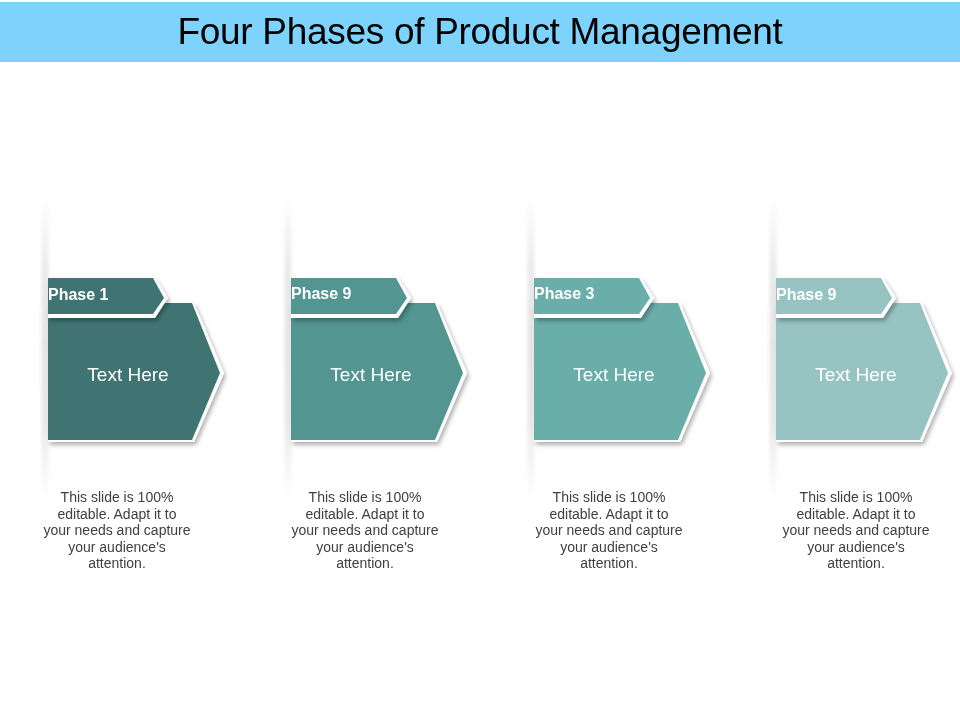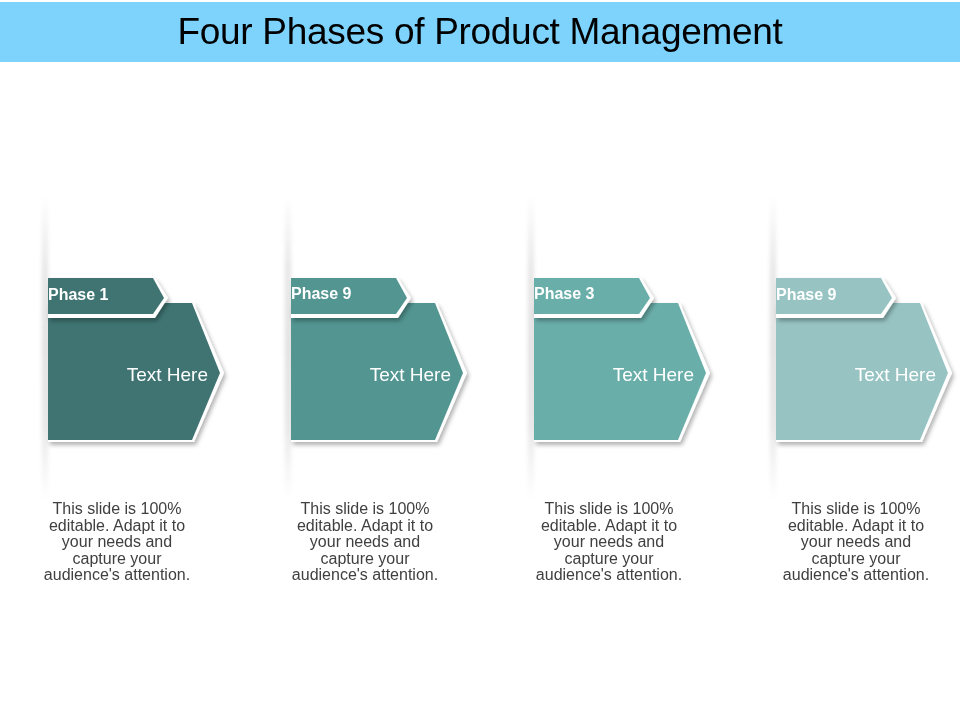--- a/index.html
+++ b/index.html
@@ -25,25 +25,25 @@
       background: linear-gradient(to bottom, rgba(255,255,255,0) 0%, rgba(0,0,0,0.10) 25%, rgba(0,0,0,0.12) 50%, rgba(0,0,0,0.10) 75%, rgba(255,255,255,0) 100%);
       filter: blur(2px);
     }
     .shape-svg { position: absolute; left: 0; top: 80px; overflow: visible; }
     .tab-label {
       position: absolute; left: 6px; top: 96px; width: 110px;
       text-align: left; color: #fff; font-weight: bold; font-size: 16px;
     }
     .main-label {
       position: absolute; left: 6px; top: 174px; width: 160px;
-      text-align: right; color: #fff; font-size: 19px;
+      text-align: center; color: #fff; font-size: 19px;
     }
     .desc {
-      position: absolute; left: 0; top: 311px; width: 150px;
-      text-align: center; color: #404040; font-size: 16px; line-height: 16.5px;
+      position: absolute; left: 0; top: 299px; width: 150px;
+      text-align: center; color: #404040; font-size: 14px; line-height: 16.5px;
     }
   </style>
 </head>
 <body>
 
 <div class="title-bar">
   <h1>Four Phases of Product Management</h1>
 </div>
 
 <div class="phase" style="left:42px;">

